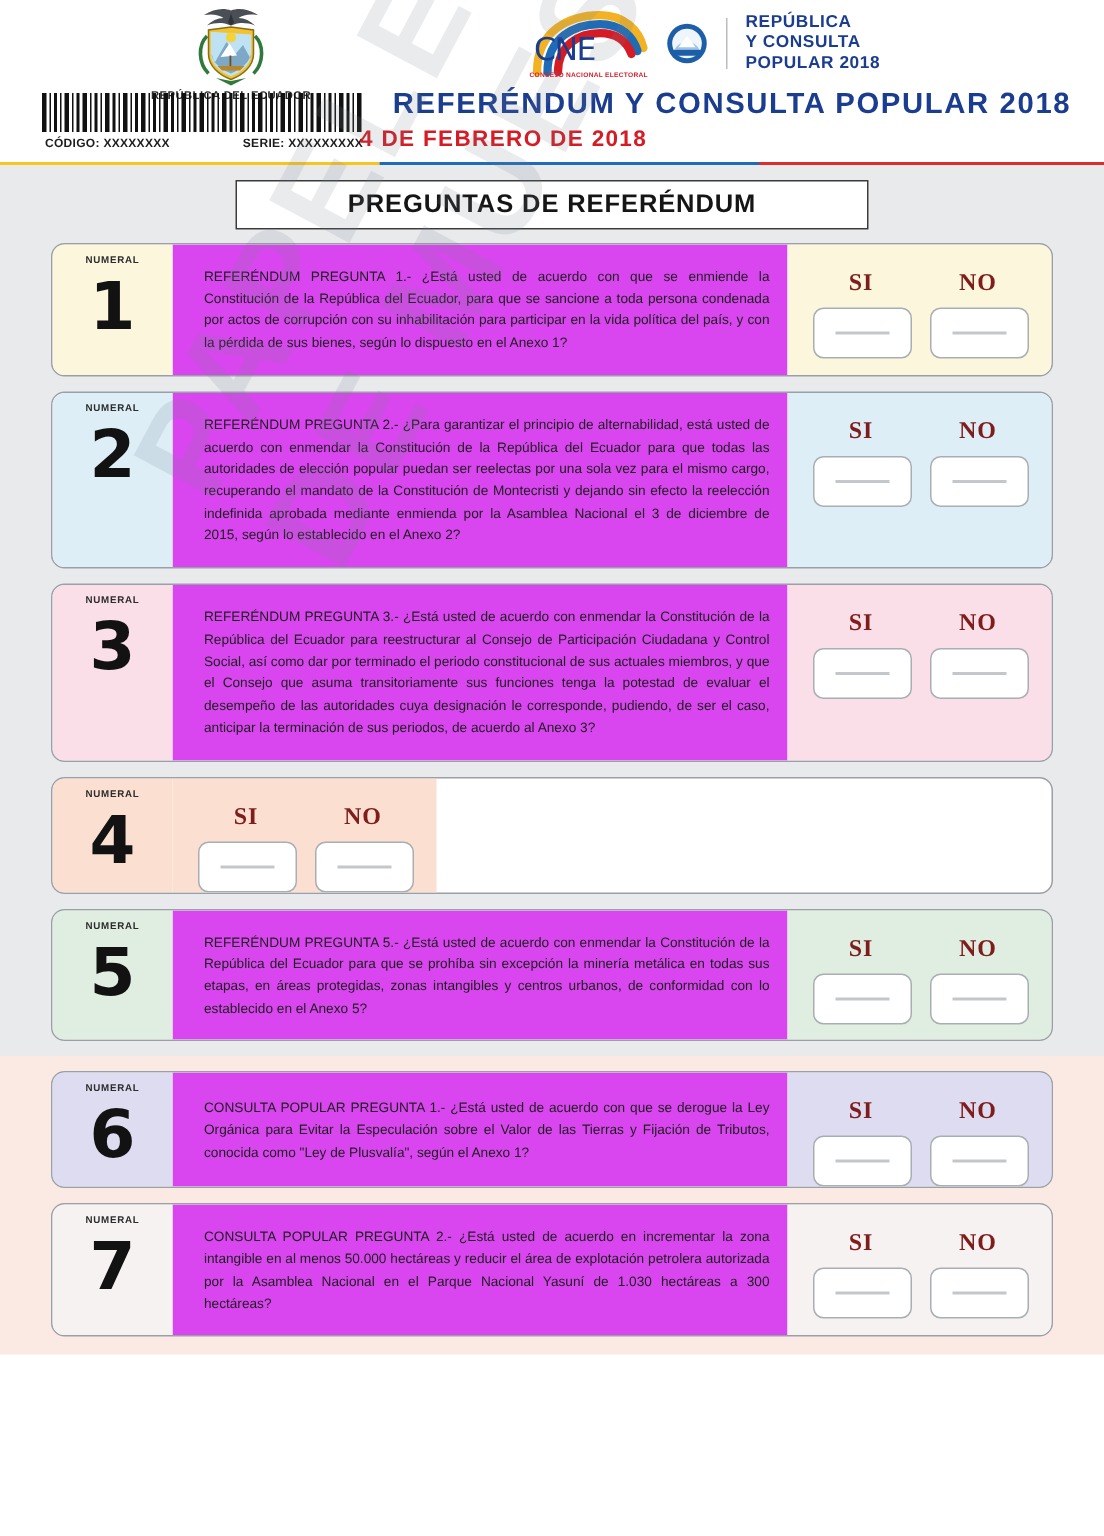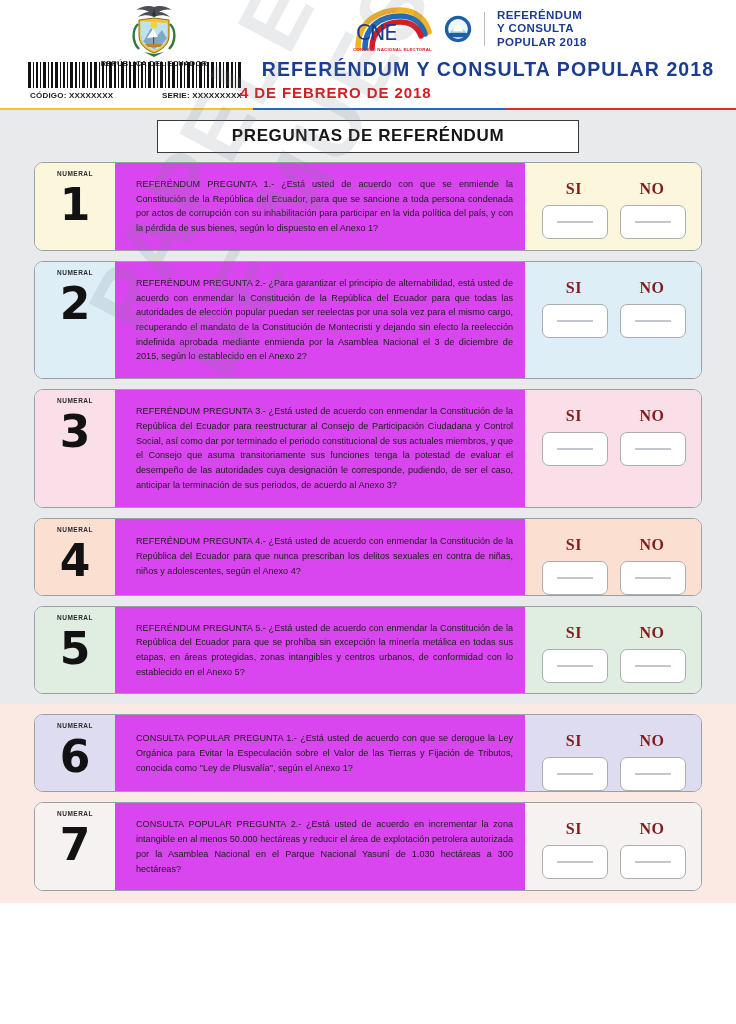--- a/index.html
+++ b/index.html
@@ -407,21 +407,21 @@
         <circle cx="17" cy="17" r="16" fill="#1c5fa8"></circle>
         <circle cx="17" cy="17" r="12" fill="#eef5fb"></circle>
         <path d="M7 22 C10 14 24 14 27 22 Z" fill="#9ec4e2"></path>
         <path d="M10 20 L17 11 L24 20 Z" fill="#ffffff"></path>
         <rect x="5" y="22" width="24" height="5" rx="2" fill="#1c5fa8"></rect>
       </svg>
 
       <div class="cne-divider"></div>
 
       <div class="cne-tagline">
-        <div>REFERÉNDUM</div>
+        <div>REPÚBLICA</div>
         <div>Y CONSULTA</div>
         <div>POPULAR 2018</div>
       </div>
     </div>
 
     <div class="main-title">REFERÉNDUM Y CONSULTA POPULAR 2018</div>
     <div class="sub-title">4 DE FEBRERO DE 2018</div>
   </div>
 
   <div class="tricolor">
@@ -501,23 +501,20 @@
               <div class="vote-box">
                 <div class="vote-line"></div>
               </div>
             </div>
           </div>
         </div>
         <div class="qcard tint-q4">
           <div class="q-numeral">
             <div class="numeral-label">NUMERAL</div>
             <div class="numeral-digit">4</div>
-          </div>
-          <div class="q-text">
-            <p>REFERÉNDUM PREGUNTA 4.- ¿Está usted de acuerdo con enmendar la Constitución de la República del Ecuador para que nunca prescriban los delitos sexuales en contra de niñas, niños y adolescentes, según el Anexo 4?</p>
           </div>
           <div class="q-vote">
             <div class="vote-col">
               <div class="vote-label">SI</div>
               <div class="vote-box">
                 <div class="vote-line"></div>
               </div>
             </div>
             <div class="vote-col">
               <div class="vote-label">NO</div>

